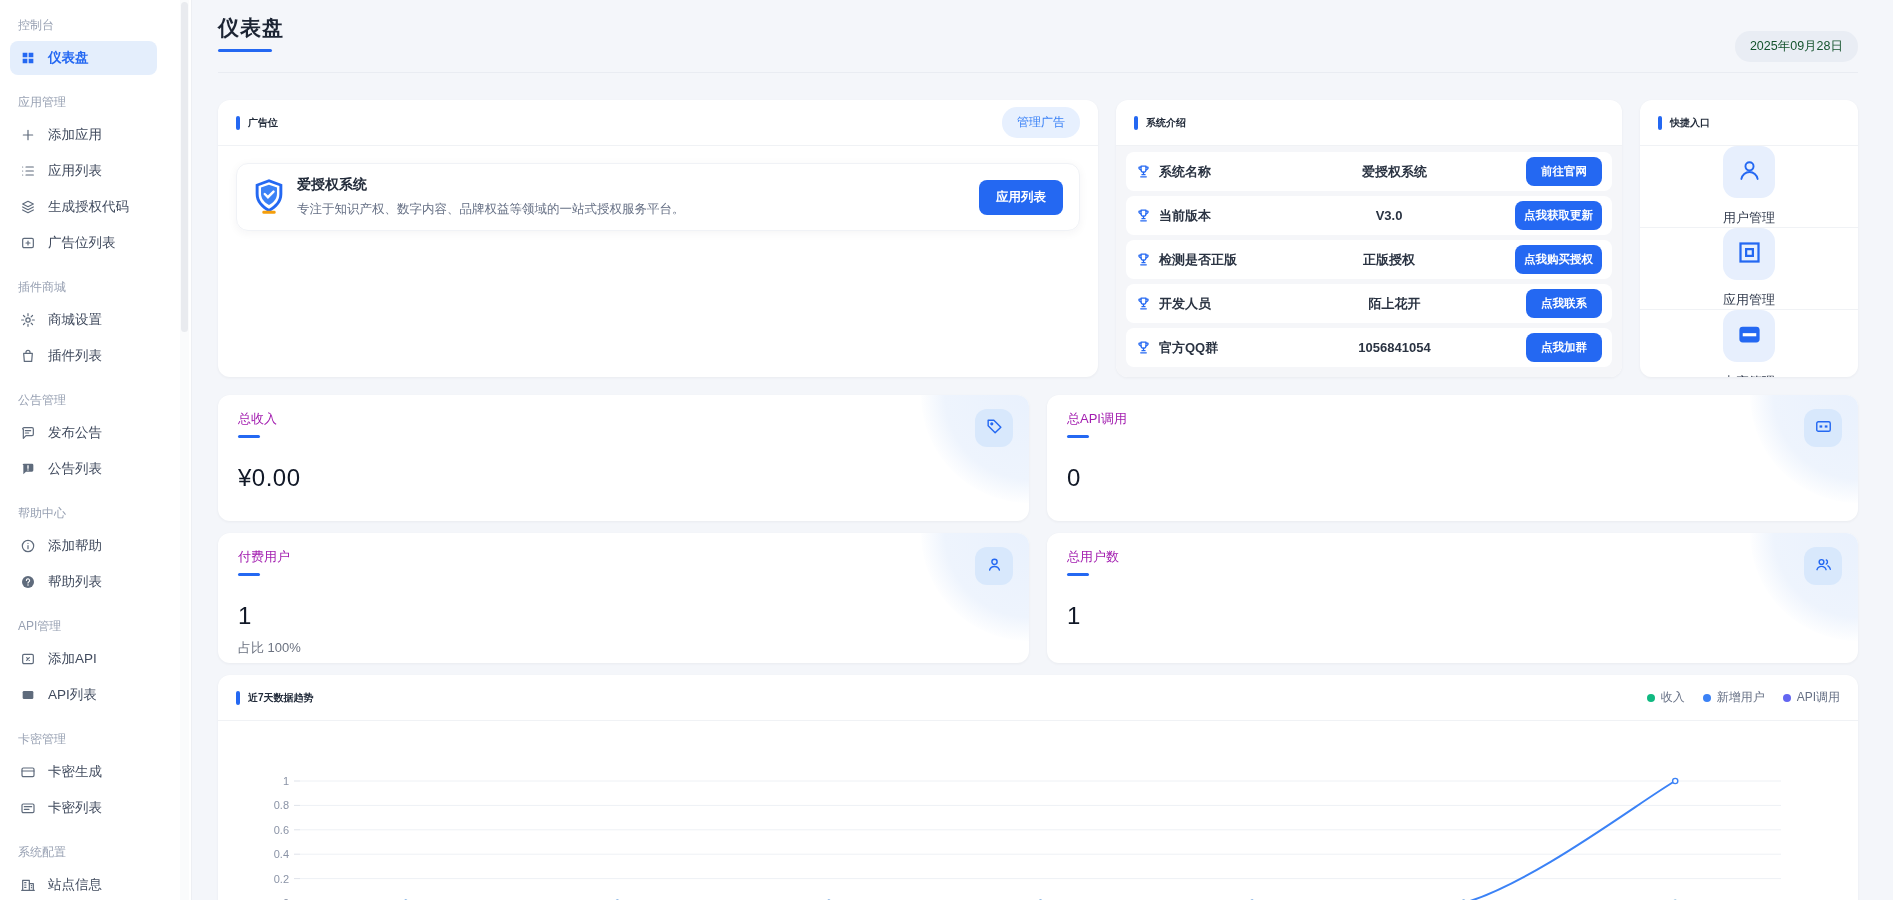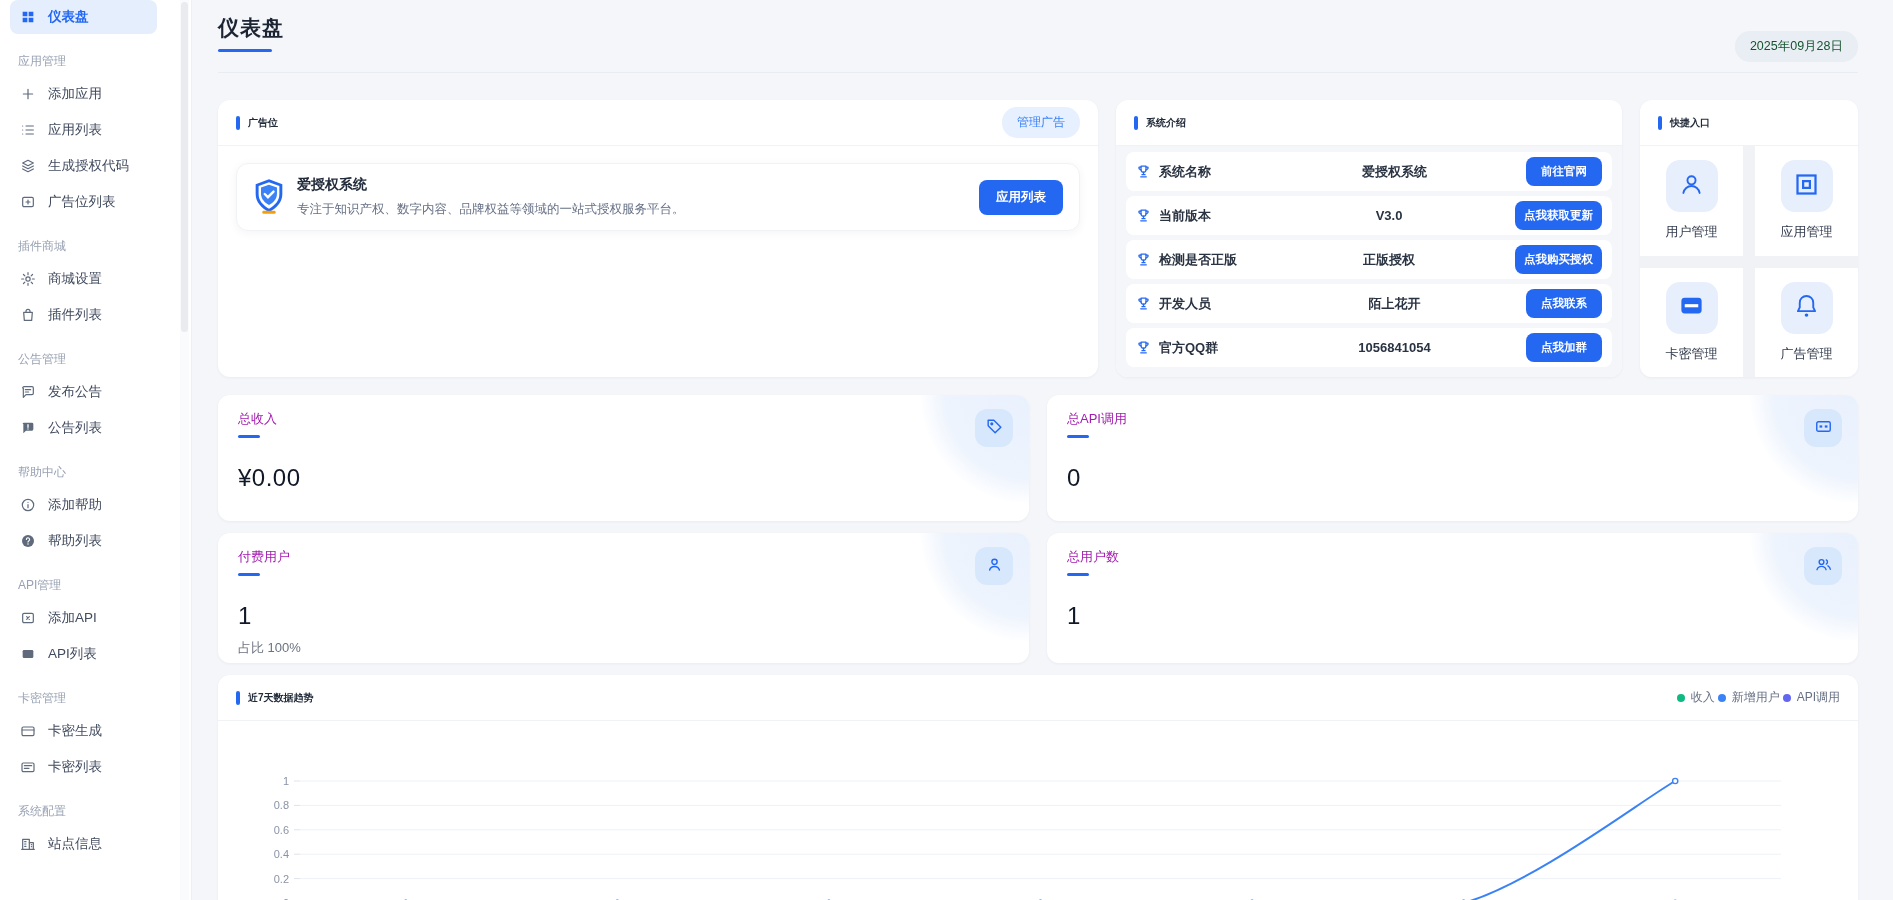--- a/index.html
+++ b/index.html
@@ -52,22 +52,22 @@
                  display:flex; flex-direction:column; gap:5px; }
   .sys-row { background:#fff; border-radius:8px; display:flex; align-items:center; padding:0 10px; flex:1; }
   .sys-icon { width:15px; height:15px; color:#2468f2; margin-right:8px; flex:none; display:flex; }
   .sys-icon svg { width:15px; height:15px; }
   .sys-label { font-size:13px; font-weight:bold; color:#2a3342; width:104px; }
   .sys-value { flex:1; text-align:center; font-size:13px; font-weight:bold; color:#2a3342; }
   .btn-sm { background:var(--accent); color:#fff; font-size:11.5px; font-weight:bold;
             padding:7px 9px; border-radius:8px; border:none; min-width:76px; cursor:pointer;
             font-family:inherit; white-space:nowrap; }
   .quick-card { flex:1; display:flex; flex-direction:column; }
-  .quick-grid { flex:1; display:grid; grid-template-columns:1fr 1fr; grid-template-rows:1fr 1fr;
-                gap:12px; background:#f0f2f5; border-radius:0 0 12px 12px; overflow:hidden; }
+  .quick-grid { flex:1; display:grid; grid-template-columns:1fr; grid-template-rows:1fr 1fr;
+                gap:1px; background:#f0f2f5; border-radius:0 0 12px 12px; overflow:hidden; }
   .quick-tile { background:#fff; display:flex; flex-direction:column; align-items:center;
                 justify-content:center; gap:11px; cursor:pointer; }
   .quick-icon-wrap { width:52px; height:52px; border-radius:14px; background:#e7effd;
                      display:flex; align-items:center; justify-content:center; color:#2468f2; }
   .quick-icon-wrap svg { width:27px; height:27px; }
   .quick-label { font-size:13px; color:#333c4e; }
   
   .stats-grid { display:grid; grid-template-columns:1fr 1fr; grid-template-rows:126px 130px;
                 gap:12px 18px; margin-top:18px; }
   .stat-card { position:relative; padding:15px 20px; overflow:hidden; }
@@ -76,33 +76,34 @@
   .stat-value { font-size:24px; font-weight:normal; color:#111827; margin-top:26px; letter-spacing:.5px; }
   .stat-sub { font-size:13px; color:#6b7280; margin-top:9px; }
   .stat-deco { position:absolute; top:0; right:0; width:108px; height:108px;
                background:radial-gradient(circle at 100% 0, #e9f1fd 0%, #eef4fd 55%, rgba(238,244,253,0) 72%);
                border-bottom-left-radius:100%; pointer-events:none; }
   .stat-icon { position:absolute; top:14px; right:16px; width:38px; height:38px; border-radius:12px;
                background:#d8e8fc; display:flex; align-items:center; justify-content:center; color:#2468f2; }
   .stat-icon svg { width:19px; height:19px; }
   
   .chart-card { margin-top:12px; height:400px; }
-  .chart-legend { margin-left:auto; display:flex; gap:3px; }
+  .chart-legend { margin-left:auto; display:flex; gap:18px; }
   .legend-item { display:flex; align-items:center; gap:6px; font-size:12px; color:#667085; cursor:pointer; }
   .legend-dot { width:8px; height:8px; border-radius:50%; }
   .chart-body { padding:4px 0 0; }
   svg text { font-family:"Liberation Sans","DejaVu Sans",sans-serif; }
   .ytick { font-size:11px; fill:#8a93a6; }
   .xtick { font-size:11px; fill:#9aa3b2; }
 </style>
 </head>
 <body style="--accent: #2468f2;">
 
 <aside class="sidebar">
   <nav id="sidebar-nav">
+      <div class="section-label">控制台</div>
       <div class="side-item active">
         <span class="side-icon">
           <svg viewBox="0 0 24 24">
             <path d="M4 4h7v7H4zM13 4h7v7h-7zM4 13h7v7H4zM13 13h7v7h-7z" fill="currentColor"></path>
           </svg>
         </span>
         <span>仪表盘</span>
       </div>
       <div class="section-label">应用管理</div>
       <div class="side-item">

